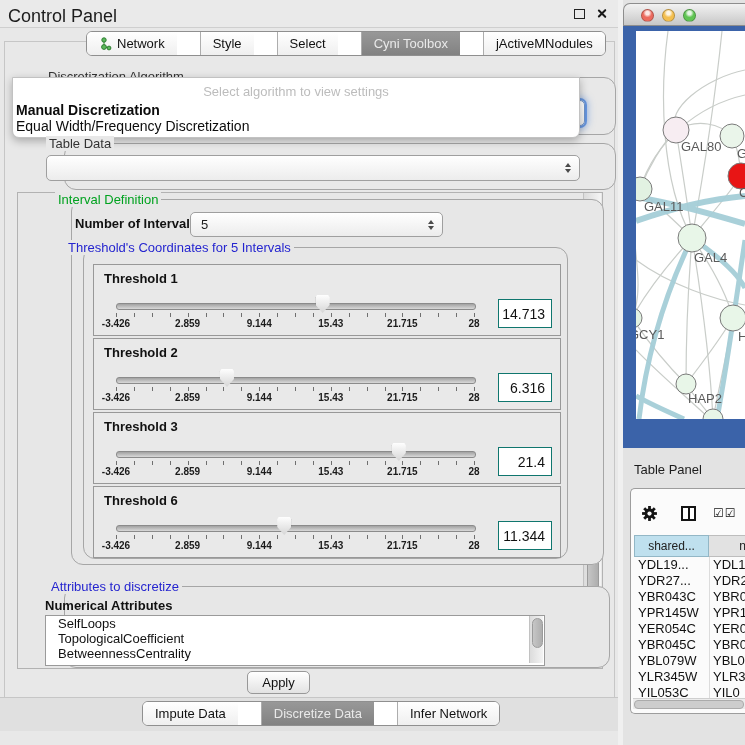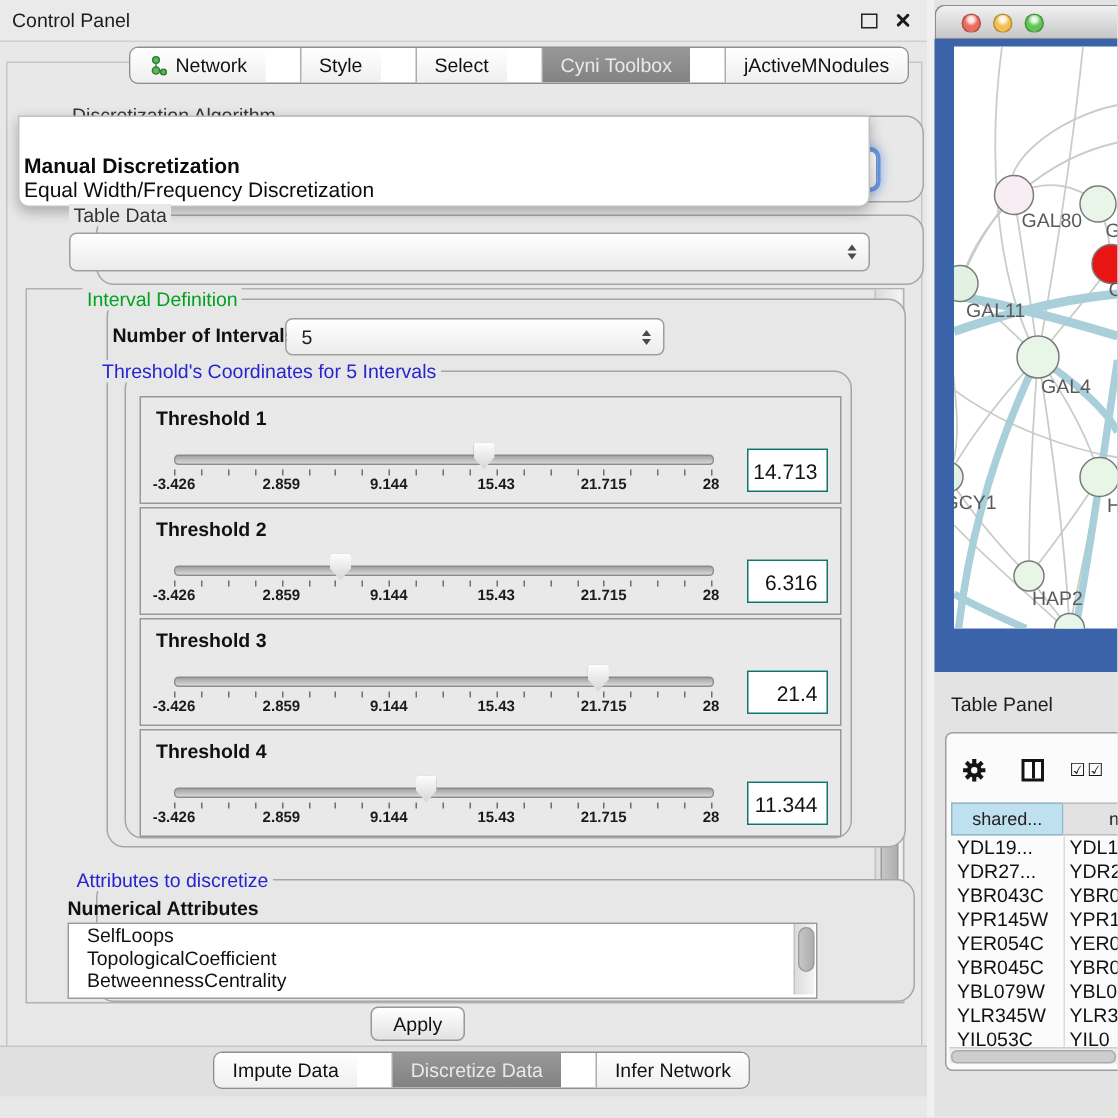--- a/index.html
+++ b/index.html
@@ -2,21 +2,21 @@
 <html><head>
 <meta charset="utf-8">
 <style>
   html,body{margin:0;padding:0;}
   body{width:745px;height:745px;position:relative;overflow:hidden;
        font-family:"Liberation Sans",sans-serif;background:#e8e8e8;color:#111;}
   .abs{position:absolute;}
 
   
   .titlebar{left:0;top:0;width:618px;height:27px;background:#eaeaea;border-bottom:1px solid #cfcfcf;}
-  .tb-title{left:8px;top:6px;font-size:13px;color:#1c1c1c;}
+  .tb-title{left:8px;top:6px;font-size:18px;color:#1c1c1c;}
   .tb-float{left:574px;top:9px;width:9px;height:8px;border:1.5px solid #222;background:transparent;}
   .tb-close{left:595px;top:7px;width:13px;height:13px;}
   .tb-close::before,.tb-close::after{content:"";position:absolute;left:6px;top:1px;width:2.4px;height:11px;background:#1a1a1a;border-radius:1px;}
   .tb-close::before{transform:rotate(45deg);}
   .tb-close::after{transform:rotate(-45deg);}
 
   
   .seg{display:flex;position:absolute;height:23px;border:1px solid #8f8f8f;border-radius:6px;overflow:hidden;background:#fff;gap:23px;}
   .seg-item{display:flex;align-items:center;gap:5px;padding:0 12px;font-size:13px;color:#111;
             background:linear-gradient(#ffffff,#efefef);border-left:1px solid #adadad;white-space:nowrap;}
@@ -269,21 +269,21 @@
       <div class="ticklbl" style="left: 22px;">-3.426</div>
       <div class="ticklbl" style="left: 93.6px;">2.859</div>
       <div class="ticklbl" style="left: 165.2px;">9.144</div>
       <div class="ticklbl" style="left: 236.8px;">15.43</div>
       <div class="ticklbl" style="left: 308.4px;">21.715</div>
       <div class="ticklbl" style="left: 380px;">28</div>
       <div class="thumb" style="left: 297.814px;"></div>
       <div class="vbox">21.4</div>
     </div>
     <div class="tbox" style="top: 238px;">
-      <div class="tlabel">Threshold 4</div>
+      <div class="tlabel">Threshold 6</div>
       <div class="track"></div>
       <div class="tick" style="left: 22px;"></div>
       <div class="tick" style="left: 39.9px;"></div>
       <div class="tick" style="left: 57.8px;"></div>
       <div class="tick" style="left: 75.7px;"></div>
       <div class="tick" style="left: 93.6px;"></div>
       <div class="tick" style="left: 111.5px;"></div>
       <div class="tick" style="left: 129.4px;"></div>
       <div class="tick" style="left: 147.3px;"></div>
       <div class="tick" style="left: 165.2px;"></div>
@@ -332,20 +332,21 @@
     </div>
     <div class="seg-item selected">
       <span>Discretize Data</span>
     </div>
     <div class="seg-item">
       <span>Infer Network</span>
     </div>
   </div>
 
 <div class="abs popup">
+  <div class="abs popup-placeholder">Select algorithm to view settings</div>
   <div class="abs popup-opt b" style="top:24px;">Manual Discretization</div>
   <div class="abs popup-opt" style="top:40px;">Equal Width/Frequency Discretization</div>
 </div>
 
 <div class="abs right-bg"></div>
 <div class="abs divider"></div>
 
 <div class="abs netwin">
   <div class="abs net-titlebar">
     <div class="light" style="left:17px;background-color:#ec6a5e;"></div>

